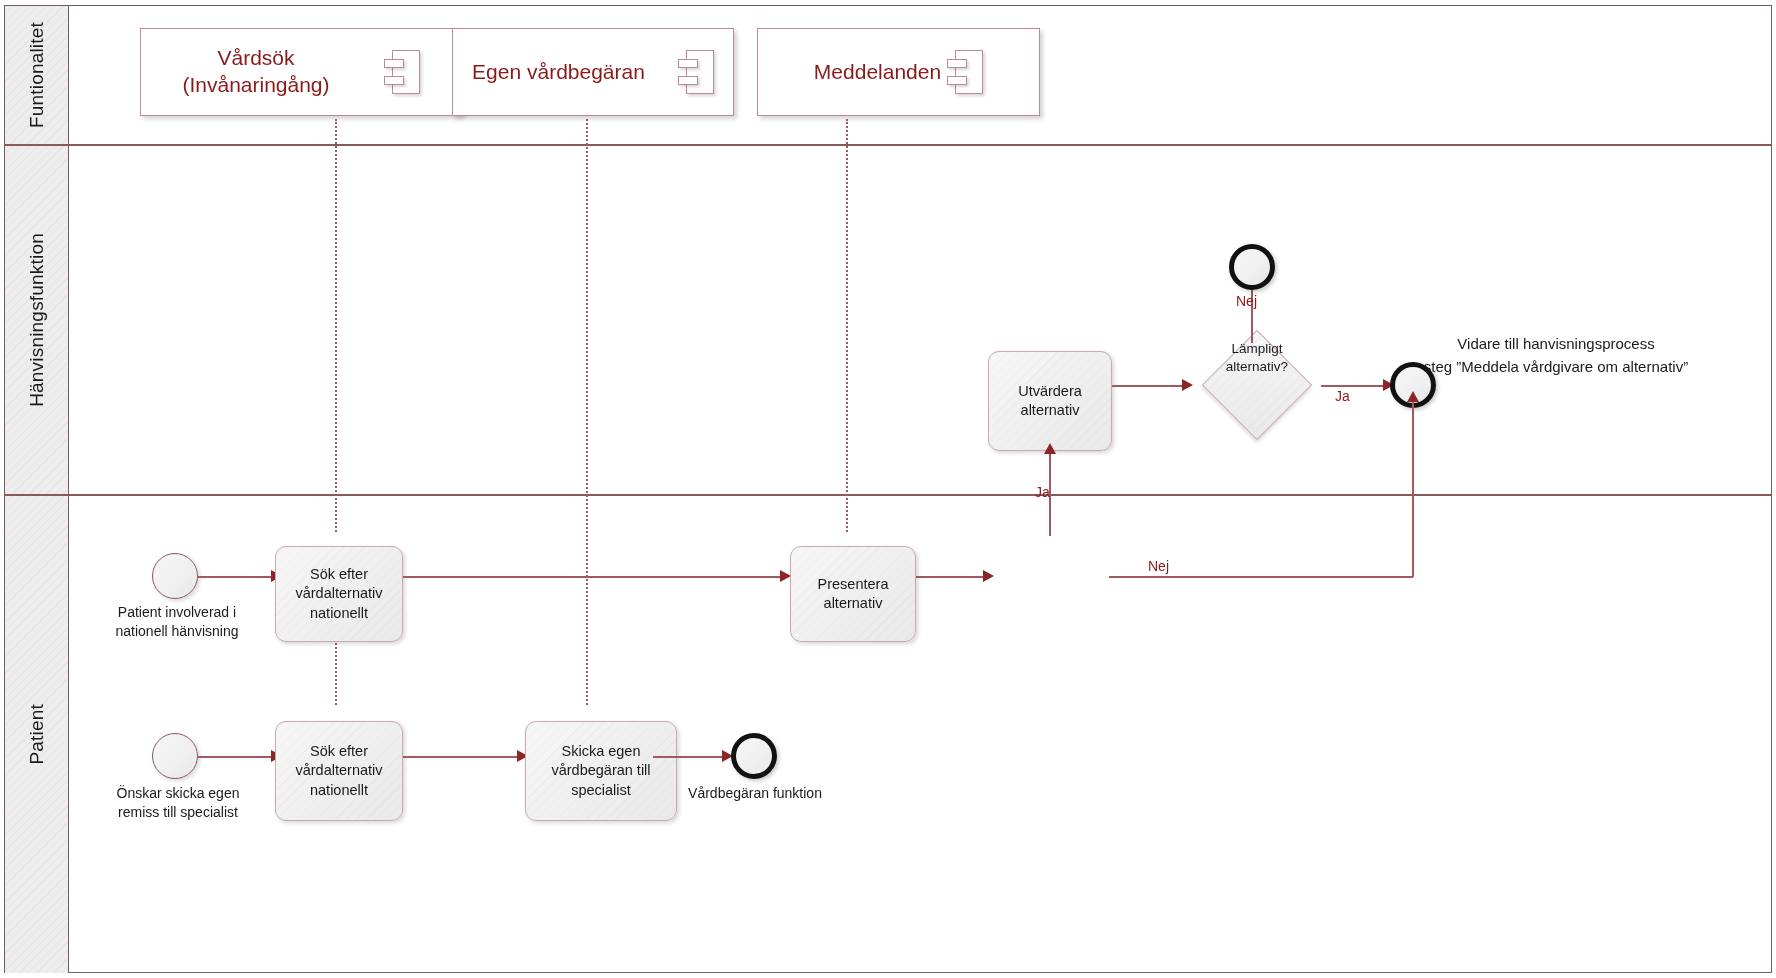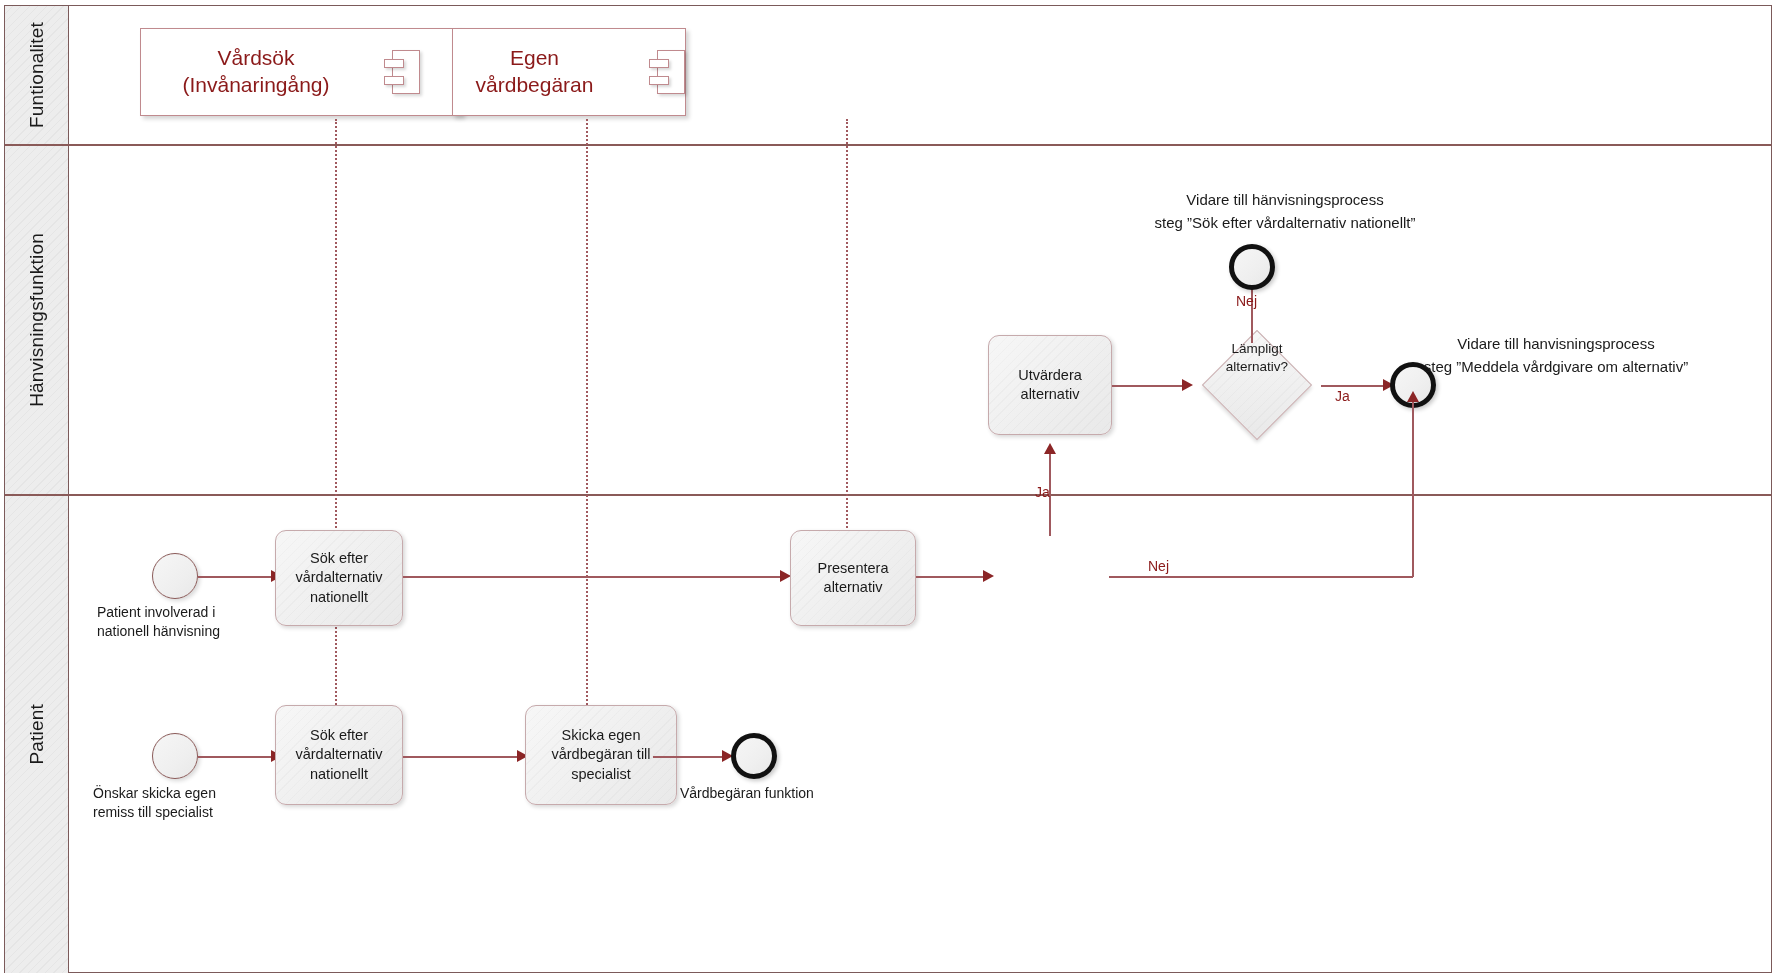--- a/index.html
+++ b/index.html
@@ -119,20 +119,21 @@
         rgba(255,255,255,0) 0px,
         rgba(255,255,255,0) 6px,
         rgba(0,0,0,0.022) 6px,
         rgba(0,0,0,0.022) 7px),
       linear-gradient(135deg, #F7F7F7 0%, #EFEFEF 55%, #E9E9E9 100%);
     box-shadow: 2px 2px 4px rgba(0,0,0,0.16);
     display: flex;
     align-items: center;
     justify-content: center;
     text-align: center;
+    margin-top: 16px;
   }
   .task span {
     font-size: 14.5px;
     color: #1a1a1a;
     line-height: 1.34;
     white-space: pre-line;
   }
 
   
   .gateway {
@@ -212,21 +213,21 @@
   .flow-label {
     position: absolute;
     font-size: 14px;
     color: #8B1A1A;
     white-space: nowrap;
   }
   .event-label {
     position: absolute;
     font-size: 14px;
     color: #1a1a1a;
-    text-align: left;
+    text-align: center;
     line-height: 1.35;
     white-space: pre-line;
   }
   .annotation {
     position: absolute;
     font-size: 15px;
     color: #1a1a1a;
     text-align: center;
     line-height: 1.55;
     white-space: pre-line;
@@ -259,29 +260,37 @@
     <div class="component" style="left:135px; top:22px; width:322px; height:88px;gap:48px;">
       <div class="comp-label">Vårdsök
 (Invånaringång)</div>
       <div class="comp-icon">
         <div class="body"></div>
           <div class="tab t1"></div>
           <div class="tab t2"></div>
       </div>
     </div>
 
-    <div class="component" style="left:447px; top:22px; width:234px; height:88px;gap:27px;">
+    <div class="component" style="left:447px; top:22px; width:282px; height:88px;gap:27px;">
       <div class="comp-label">Egen vårdbegäran</div>
       <div class="comp-icon">
         <div class="body"></div>
           <div class="tab t1"></div>
           <div class="tab t2"></div>
       </div>
     </div>
 
+    <div class="component" style="left:752px; top:22px; width:283px; height:88px;">
+      <div class="comp-label">Meddelanden</div>
+      <div class="comp-icon">
+        <div class="body"></div>
+          <div class="tab t1"></div>
+          <div class="tab t2"></div>
+      </div>
+    </div>
 
     <div class="dotted-v" style="left:330px; top:113px; height:413px;"></div>
     <div class="dotted-v" style="left:330px; top:617px; height:82px;"></div>
     <div class="dotted-v" style="left:581px; top:113px; height:586px;"></div>
     <div class="dotted-v" style="left:841px; top:113px; height:413px;"></div>
 
     <div class="task" style="left:983px; top:329px; width:124px; height:100px;">
       <span>Utvärdera
 alternativ</span>
     </div>
@@ -294,22 +303,20 @@
       <span>Lämpligt
 alternativ?</span>
     </div>
 
     <div class="flow-v" style="left:1246px; top:257px; height:80px;"></div>
     <div class="arrow up" style="left:1241px; top:250px;"></div>
     <div class="flow-label" style="left:1231px; top:287px;">Nej</div>
 
     <div class="end-event" style="left:1224px; top:238px;"></div>
 
-    <div class="annotation" style="left:1060px; top:182px; width:440px;">Vidare till hänvisningsprocess
-steg ”Sök efter vårdalternativ nationellt”</div>
 
     <div class="flow-h" style="left:1316px; top:379px; width:64px;"></div>
     <div class="arrow right" style="left:1378px; top:373px;"></div>
     <div class="flow-label" style="left:1330px; top:382px;">Ja</div>
 
     <div class="end-event" style="left:1385px; top:356px;"></div>
 
     <div class="annotation" style="left:1326px; top:326px; width:450px;">Vidare till hanvisningsprocess
 steg ”Meddela vårdgivare om alternativ”</div>
 

